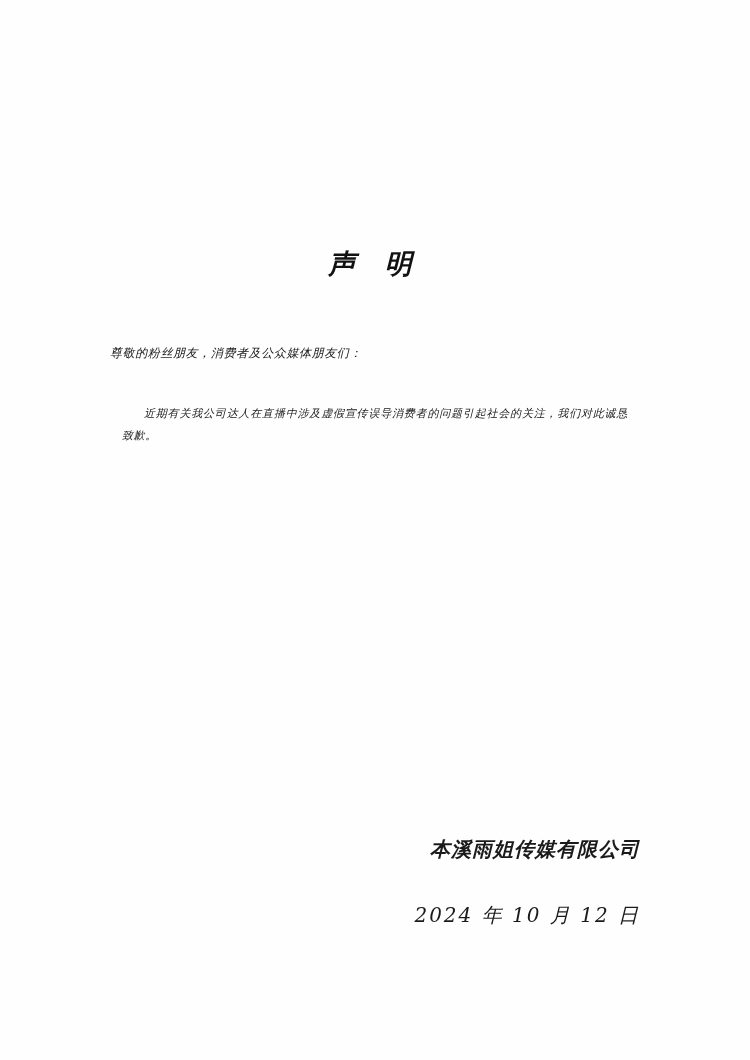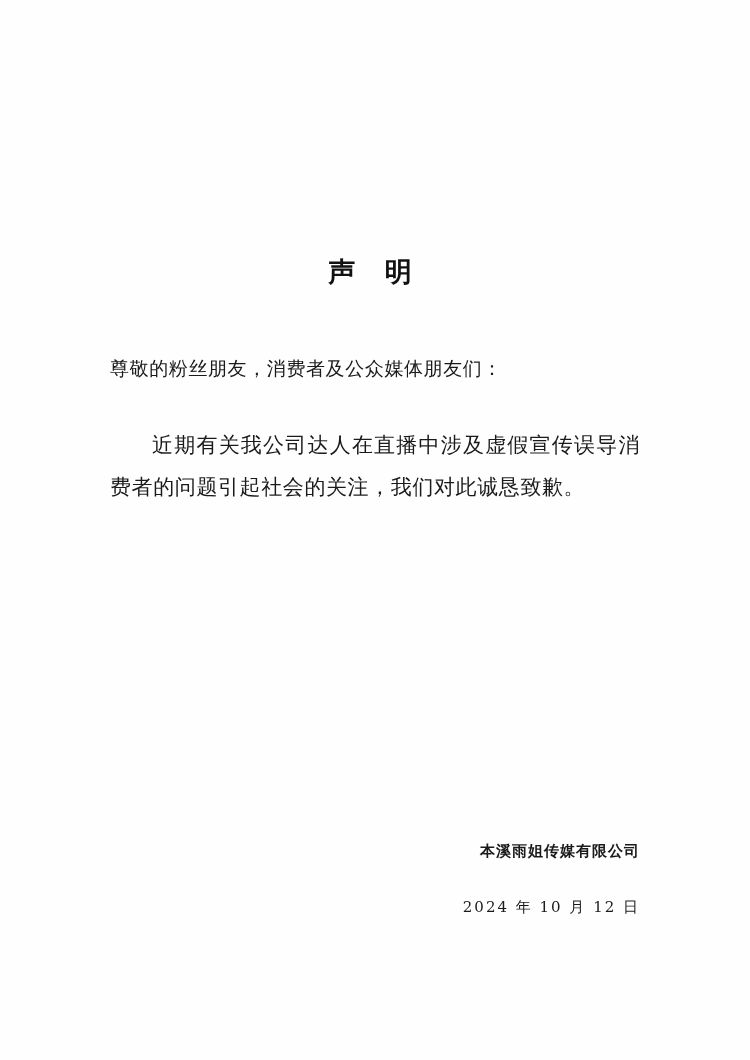--- a/index.html
+++ b/index.html
@@ -19,73 +19,74 @@
   .page {
     position: absolute;
     inset: 0;
     background: #fefefe;
     padding: 0;
   }
 
   .doc-body {
     position: absolute;
     left: 110px;
-    top: 16px;
+    top: 8px;
     width: 530px;
     height: 800px;
+    font-style: italic;
   }
 
   .doc-title {
     text-align: center;
     font-size: 27px;
     font-weight: bold;
     letter-spacing: 10px;
     margin-top: 240px;
     line-height: 1.2;
     color: #111;
     font-family: "DejaVu Serif", "Liberation Serif", serif;
   }
 
   .salutation {
     margin-top: 62px;
-    font-size: 19px;
+    font-size: 12px;
     line-height: 1.9;
     letter-spacing: 0.6px;
     color: #1a1a1a;
   }
 
   .para {
-    font-size: 21px;
+    font-size: 11px;
     line-height: 2.0;
     letter-spacing: 0.6px;
     text-align: justify;
     text-justify: inter-ideograph;
     color: #1a1a1a;
-    margin: 0;
+    margin: 12px;
   }
 
   .para.indent {
     text-indent: 2em;
   }
 
   .para.first-para {
     margin-top: 38px;
   }
 
   .para.p2 { margin-top: 0px; }
   .para.p3 { margin-top: 2px; }
   .para.p4 { margin-top: 2px; }
 
   .signature-block {
     position: absolute;
     left: 0;
     top: 820px;
     width: 530px;
     text-align: right;
-    font-size: 15px;
+    font-size: 20px;
     line-height: 2.1;
     letter-spacing: 0.6px;
     color: #1a1a1a;
   }
 
   .sign-company {
     font-weight: bold;
     letter-spacing: 1px;
   }
 

